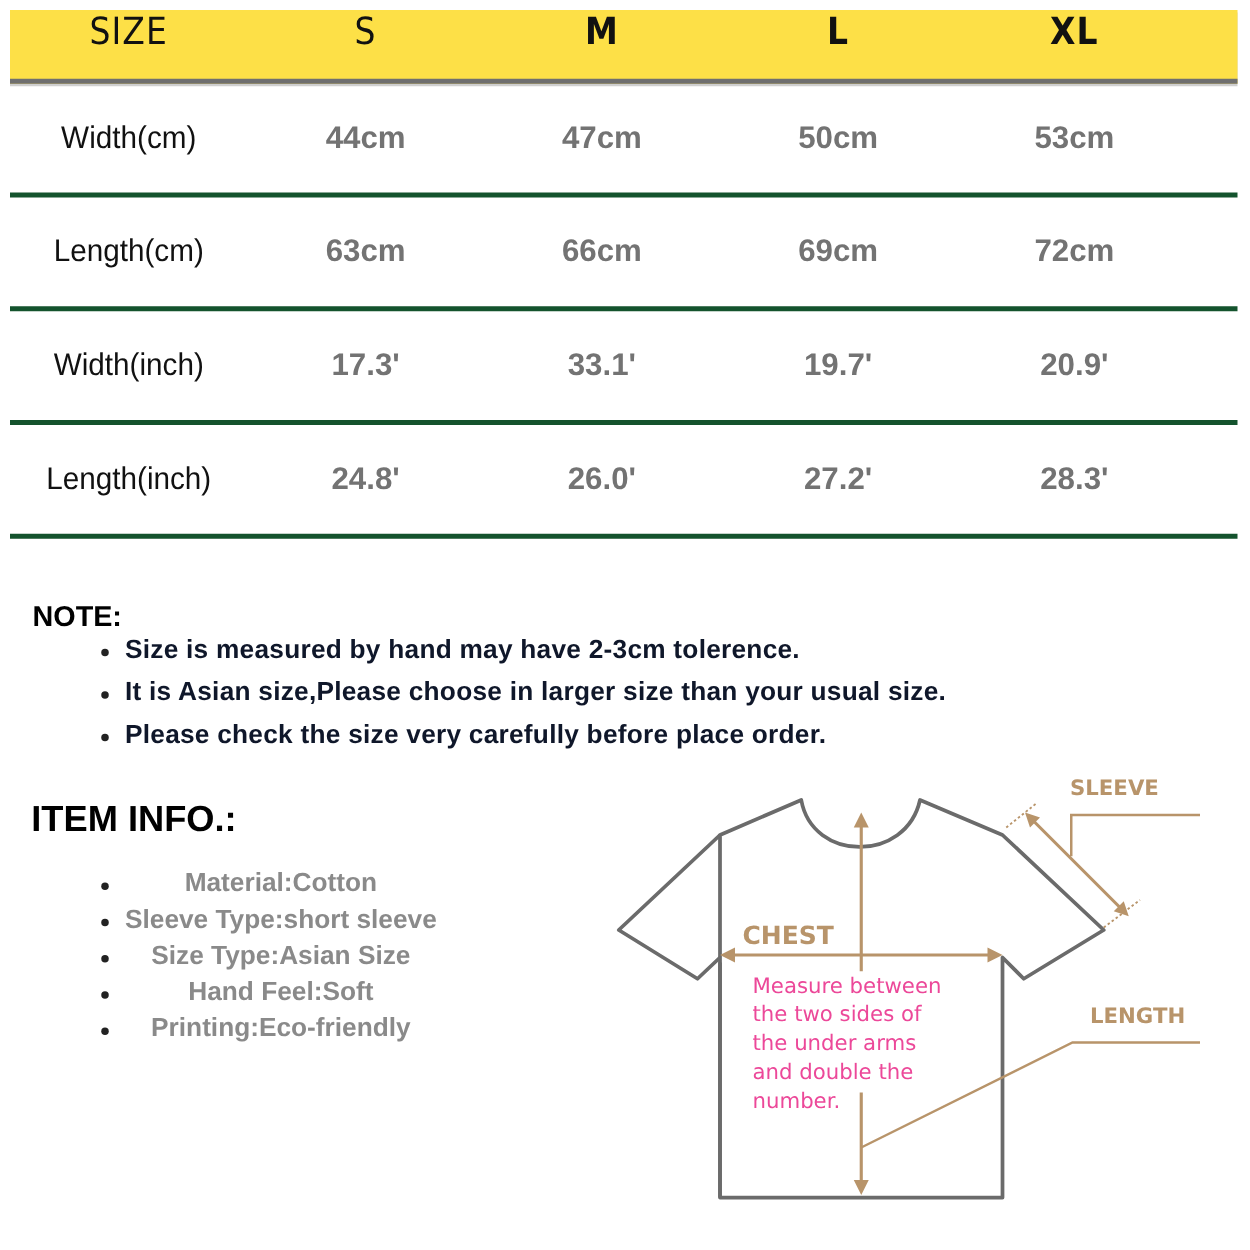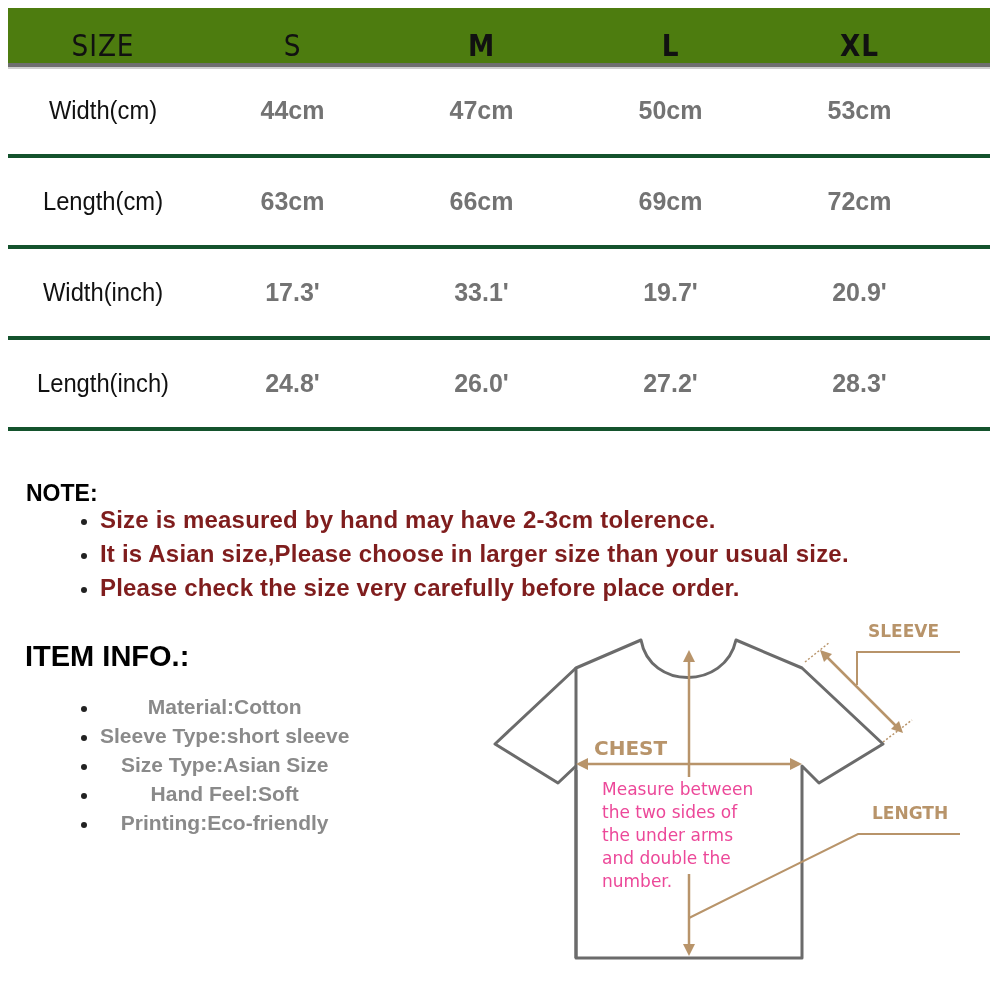--- a/index.html
+++ b/index.html
@@ -1,29 +1,29 @@
 <!DOCTYPE html>
 <html><head>
 <meta charset="utf-8">
 <style>
   html,body{margin:0;padding:0;background:#ffffff;}
   body{width:1000px;height:1000px;position:relative;overflow:hidden;font-family:"Liberation Sans",sans-serif;}
   .tbl{position:absolute;left:8px;top:8px;width:982px;}
-  .hdr{height:55px;background:#4d7c0f;border-bottom:4px solid #6f6f6f;display:flex;align-items:flex-end;box-shadow:0 2px 0 #cfcfcf;}
+  .hdr{height:55px;background:#fde047;border-bottom:4px solid #6f6f6f;display:flex;align-items:flex-start;box-shadow:0 2px 0 #cfcfcf;}
   .cell{flex:0 0 auto;text-align:center;}
   .c0{width:190px;}
   .c1,.c2,.c3,.c4{width:189px;}
   .hdr .cell{font-family:"DejaVu Sans",sans-serif;font-size:30px;font-weight:normal;color:#111;transform:scaleX(0.88);letter-spacing:1px;}
   .hdr .cell.b{font-weight:bold;}
   .row{height:87px;display:flex;align-items:center;border-bottom:4px solid #14532d;}
   .row .lbl{font-size:25px;color:#111;transform:scaleX(0.95);}
   .row .val{font-size:25px;font-weight:bold;color:#737373;}
   .note-title{position:absolute;left:26px;top:480px;font-size:23px;font-weight:bold;color:#000;}
   .note-list{position:absolute;left:78px;top:506px;margin:0;padding:0;list-style:none;}
-  .note-list li{font-size:24px;font-weight:bold;color:#7f1d1d;height:34px;line-height:28px;position:relative;padding-left:22px;letter-spacing:0.2px;}
+  .note-list li{font-size:21px;font-weight:bold;color:#0f172a;height:34px;line-height:28px;position:relative;padding-left:22px;letter-spacing:0.2px;}
   .note-list li::before{content:"";position:absolute;left:3px;top:13px;width:6px;height:6px;border-radius:50%;background:#222;}
   .item-title{position:absolute;left:25px;top:640px;font-size:29px;font-weight:bold;color:#000;}
   .item-list{position:absolute;left:78px;top:693px;margin:0;padding:0;list-style:none;text-align:center;}
   .item-list li{font-size:21px;font-weight:bold;color:#8a8a8a;height:29px;line-height:28px;position:relative;padding-left:22px;}
   .item-list li::before{content:"";position:absolute;left:3px;top:13px;width:6px;height:6px;border-radius:50%;background:#222;}
   .diagram{position:absolute;left:480px;top:610px;width:500px;height:360px;}
   .diagram svg{position:absolute;left:0;top:0;}
   .dlabel{position:absolute;font-family:"DejaVu Sans",sans-serif;color:#b8946a;font-weight:bold;}
   .dtext{position:absolute;font-family:"DejaVu Sans",sans-serif;color:#ec4899;font-size:17px;line-height:23px;white-space:pre;}
 </style>
@@ -103,21 +103,21 @@
     <line x1="325" y1="52" x2="350" y2="32" stroke="#b8946a" stroke-width="1.5" stroke-dasharray="2,2"></line>
     <line x1="403" y1="132" x2="432" y2="110" stroke="#b8946a" stroke-width="1.5" stroke-dasharray="2,2"></line>
     <line x1="345" y1="45" x2="418" y2="118" stroke="#b8946a" stroke-width="2.5"></line>
     <polygon points="340,40 352,44 344,52" fill="#b8946a"></polygon>
     <polygon points="423,123 411,119 419,111" fill="#b8946a"></polygon>
 
     <polyline points="377,75 377,42 480,42" fill="none" stroke="#b8946a" stroke-width="2"></polyline>
 
     <polyline points="209,308 378,224 480,224" fill="none" stroke="#b8946a" stroke-width="2"></polyline>
   </svg>
-  <div class="dlabel" style="left:388px;top:11px;font-size:17px;">SLEEVE</div>
+  <div class="dlabel" style="left:376px;top:11px;font-size:17px;">SLEEVE</div>
   <div class="dlabel" style="left:114px;top:126px;font-size:20px;">CHEST</div>
   <div class="dlabel" style="left:392px;top:193px;font-size:17px;">LENGTH</div>
   <div class="dtext" style="left:122px;top:168px;">Measure between
 the two sides of
 the under arms
 and double the
 number.</div>
 </div>
 
 </body></html>

